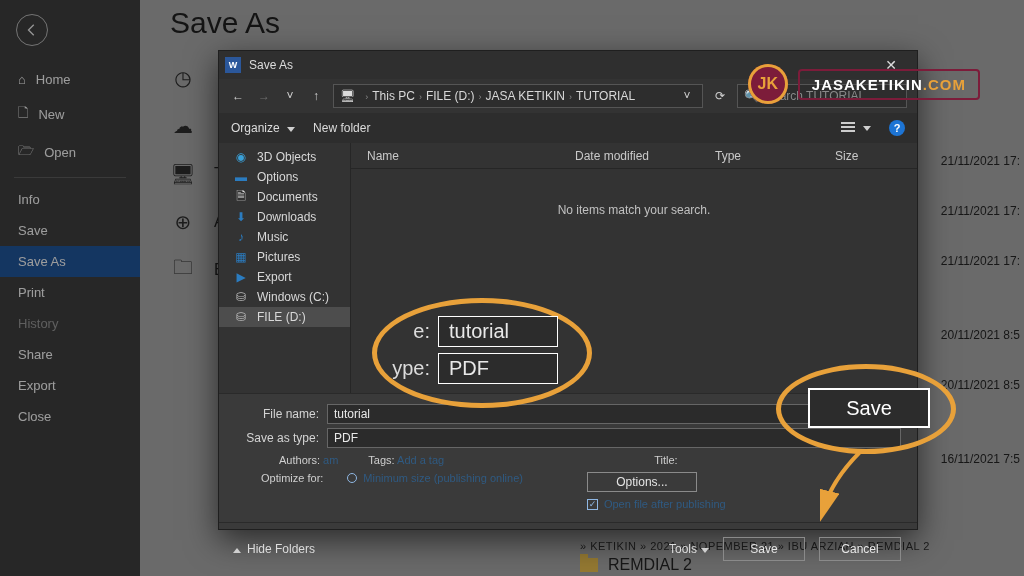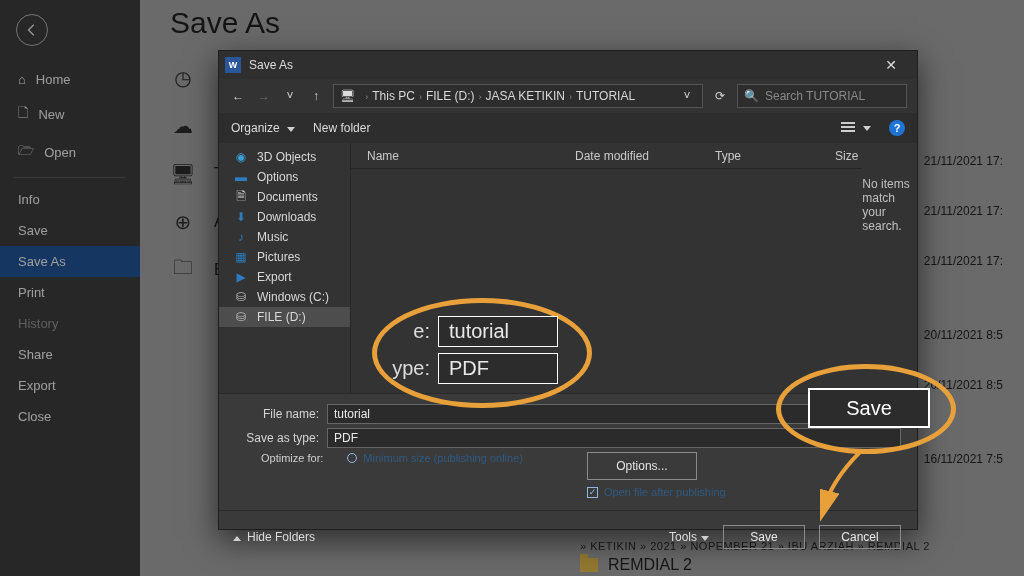--- a/index.html
+++ b/index.html
@@ -12,21 +12,21 @@
   .bs-side { width: 140px; background: #3a3a3a; color: #ddd; padding-top: 6px; position: relative; }
   .bs-side .back { width: 32px; height: 32px; border: 1.5px solid #aaa; border-radius: 50%; margin: 8px 0 18px 16px; display: flex; align-items: center; justify-content: center; color: #ddd; }
   .bs-item { padding: 8px 18px; font-size: 13px; color: #e6e6e6; display: flex; align-items: center; gap: 10px; }
   .bs-item.sel { background: #1d4f8f; }
   .bs-item.dim { color: #8b8b8b; }
   .bs-sep { height: 1px; background: #555; margin: 6px 14px; }
   .bs-main { flex: 1; background: #9c9c9c; padding: 6px 28px; color: #222; position: relative; }
   .bs-title { font-size: 30px; font-weight: 400; color: #1d1d1d; margin: 0 0 14px 2px; }
   .bs-row { display: flex; align-items: center; gap: 16px; height: 48px; }
   .bs-row .ic { width: 30px; text-align: center; font-size: 20px; color: #2b2b2b; }
-  .bs-dates { position: absolute; right: 21px; top: 136px; color: #222; font-size: 12px; line-height: 50px; text-align: right; }
+  .bs-dates { position: absolute; right: 4px; top: 136px; color: #222; font-size: 12px; line-height: 50px; text-align: right; }
   .bs-folder-row { position: absolute; left: 440px; bottom: 2px; display:flex; align-items:center; gap:10px; font-size:16px; color:#222; }
   .bs-crumb { position:absolute; left:440px; bottom:24px; font-size:11px; color:#2a2a2a; letter-spacing:.5px;}
   .tiny-folder { width:18px; height:14px; background:#d9b24a; position:relative; }
   .tiny-folder::before{content:"";position:absolute;top:-4px;left:0;width:8px;height:4px;background:#d9b24a;}
 
   
   .dlg { position: absolute; left: 218px; top: 50px; width: 700px; height: 480px; background: #3a3a3a; border: 1px solid #1f1f1f; box-shadow: 0 10px 30px rgba(0,0,0,.6); color: #dcdcdc; font-size: 12px; }
   .dlg-title { height: 28px; background: #2f2f2f; display: flex; align-items: center; padding: 0 6px; }
   .word-ic { width: 16px; height: 16px; background: #2b579a; margin-right: 8px; display:flex;align-items:center;justify-content:center;color:#fff;font-size:9px;font-weight:bold;}
   .dlg-title .t { flex: 0 0 auto; }
@@ -46,41 +46,41 @@
   .toolbar .sp { flex: 1; }
   .view-ic { display:flex;align-items:center;gap:4px; }
   .bars { width:14px;height:12px;background:linear-gradient(#ccc 0 2px,transparent 2px 4px,#ccc 4px 6px,transparent 6px 8px,#ccc 8px 10px,transparent 10px);}
   .help-ic { width:16px;height:16px;border-radius:50%;background:#1d74d4;color:#fff;display:flex;align-items:center;justify-content:center;font-size:11px;font-weight:bold;}
 
   .body { display: flex; height: 250px; background: #333; }
   .tree { width: 132px; border-right: 1px solid #262626; padding: 4px 0; overflow: hidden; }
   .tree-item { display: flex; align-items: center; gap: 8px; padding: 3px 8px 3px 14px; font-size: 12px; color: #d8d8d8; white-space:nowrap;}
   .tree-item.sel { background: #4d4d4d; }
   .tic { width: 16px; height: 14px; display:flex;align-items:center;justify-content:center;font-size:12px;}
-  .files { flex: 1; display:flex;}
+  .files { flex: 1; display:flex;flex-direction:column; }
   .files-hdr { height: 26px; display: flex; align-items: center; padding: 0 4px; border-bottom: 1px solid #262626; color:#c9c9c9; }
   .col-name { width: 220px; padding-left: 12px; }
   .col-date { width: 140px; }
   .col-type { width: 120px; }
   .col-size { flex:1; }
   .files-empty { flex:1; display:flex;align-items:flex-start;justify-content:center; padding-top: 34px; color:#c0c0c0; font-size:12px;}
 
   .bottom { padding: 6px 16px 12px 20px; background: #3a3a3a; border-top:1px solid #2a2a2a; position:relative; }
   .frow { display: flex; align-items: center; margin: 4px 0; gap: 8px; }
   .flabel { width: 80px; text-align: right; font-size: 12px; color: #d4d4d4; }
   .finput { flex: 1; height: 20px; background: #2b2b2b; border: 1px solid #666; color: #e8e8e8; padding: 0 6px; font-size: 12px; }
   .meta { display:flex; gap: 30px; margin: 6px 0 6px 40px; font-size: 11px; }
   .meta .k { color: #cfcfcf; }
   .meta .v { color: #2f5a82; }
   .opt { display:flex; gap: 24px; margin: 4px 0 0 22px; font-size: 11px; }
   .opt-col { display:flex;flex-direction:column;gap:6px; }
   .radio { display:flex;align-items:flex-start;gap:6px; color:#2f5a82; line-height:13px;}
   .radio .dot{width:10px;height:10px;border:1.5px solid #8fb7e3;border-radius:50%;margin-top:1px;flex:none;}
   .radio.sel .dot::after{content:"";display:block;width:4px;height:4px;background:#8fb7e3;border-radius:50%;margin:1.2px auto;}
-  .btn { height: 28px; padding: 0 18px; background: #3a3a3a; border: 1px solid #8a8a8a; color: #e4e4e4; font-size: 12px; display:inline-flex;align-items:center;justify-content:center;}
+  .btn { height: 20px; padding: 0 18px; background: #3a3a3a; border: 1px solid #8a8a8a; color: #e4e4e4; font-size: 12px; display:inline-flex;align-items:center;justify-content:center;}
   .chk { display:flex;align-items:center;gap:6px;color:#2f5a82;}
   .chk .box{width:11px;height:11px;border:1px solid #8fb7e3;display:flex;align-items:center;justify-content:center;font-size:9px;color:#8fb7e3;}
 
   .dlg-foot { height: 40px; display:flex;align-items:center;gap:14px;padding:12px 16px 0 14px;border-top:1px solid #2a2a2a;}
   .dlg-foot .sp{flex:1;}
   .caret-up{display:inline-block;width:0;height:0;border-left:4px solid transparent;border-right:4px solid transparent;border-bottom:5px solid #cfcfcf;margin-right:6px;}
   .caret-dn{display:inline-block;width:0;height:0;border-left:4px solid transparent;border-right:4px solid transparent;border-top:5px solid #cfcfcf;margin-left:4px;}
   .fbtn{height:24px;width:82px;border:1px solid #8a8a8a;display:flex;align-items:center;justify-content:center;font-size:12px;color:#e6e6e6;}
 
   
@@ -278,20 +278,25 @@
     <div class="bottom">
       <div class="frow">
         <div class="flabel">File name:</div>
         <input class="finput" value="tutorial" style="">
       </div>
       <div class="frow">
         <div class="flabel">Save as type:</div>
         <div class="finput" style="display:flex;align-items:center;">
             <span>PDF</span>
           </div>
+      </div>
+      <div class="meta">
+        <span><span class="k">Authors:</span> <span class="v">am</span></span>
+        <span><span class="k">Tags:</span> <span class="v">Add a tag</span></span>
+        <span style="margin-left:180px"><span class="k">Title:</span></span>
       </div>
       <div class="opt">
         <span class="k" style="color:#cfcfcf">Optimize for:</span>
         <div class="opt-col">
           <label class="radio">
               <span class="dot"></span>
               <span>Minimum size (publishing online)</span>
             </label>
         </div>
         <div class="opt-col" style="margin-left:40px">
@@ -328,14 +333,18 @@
   <div class="ann-save">Save</div>
   <svg class="ann-arrow" width="80" height="80">
     <defs>
         <marker id="ah" markerWidth="10" markerHeight="10" refX="6" refY="3" orient="auto">
           <path d="M0,0 L0,6 L8,3 z" fill="#e8a13a"></path>
         </marker>
       </defs>
     <path d="M40 0 Q10 30 2 62" stroke="#e8a13a" stroke-width="4" fill="none" marker-end="url(#ah)"></path>
   </svg>
 
+  <div class="wm">
+    <div class="wm-badge">JK</div>
+    <div class="wm-text"><span>JASAKETIKIN</span><span class="gold">.COM</span></div>
+  </div>
 
 </div>
 
 </body></html>

